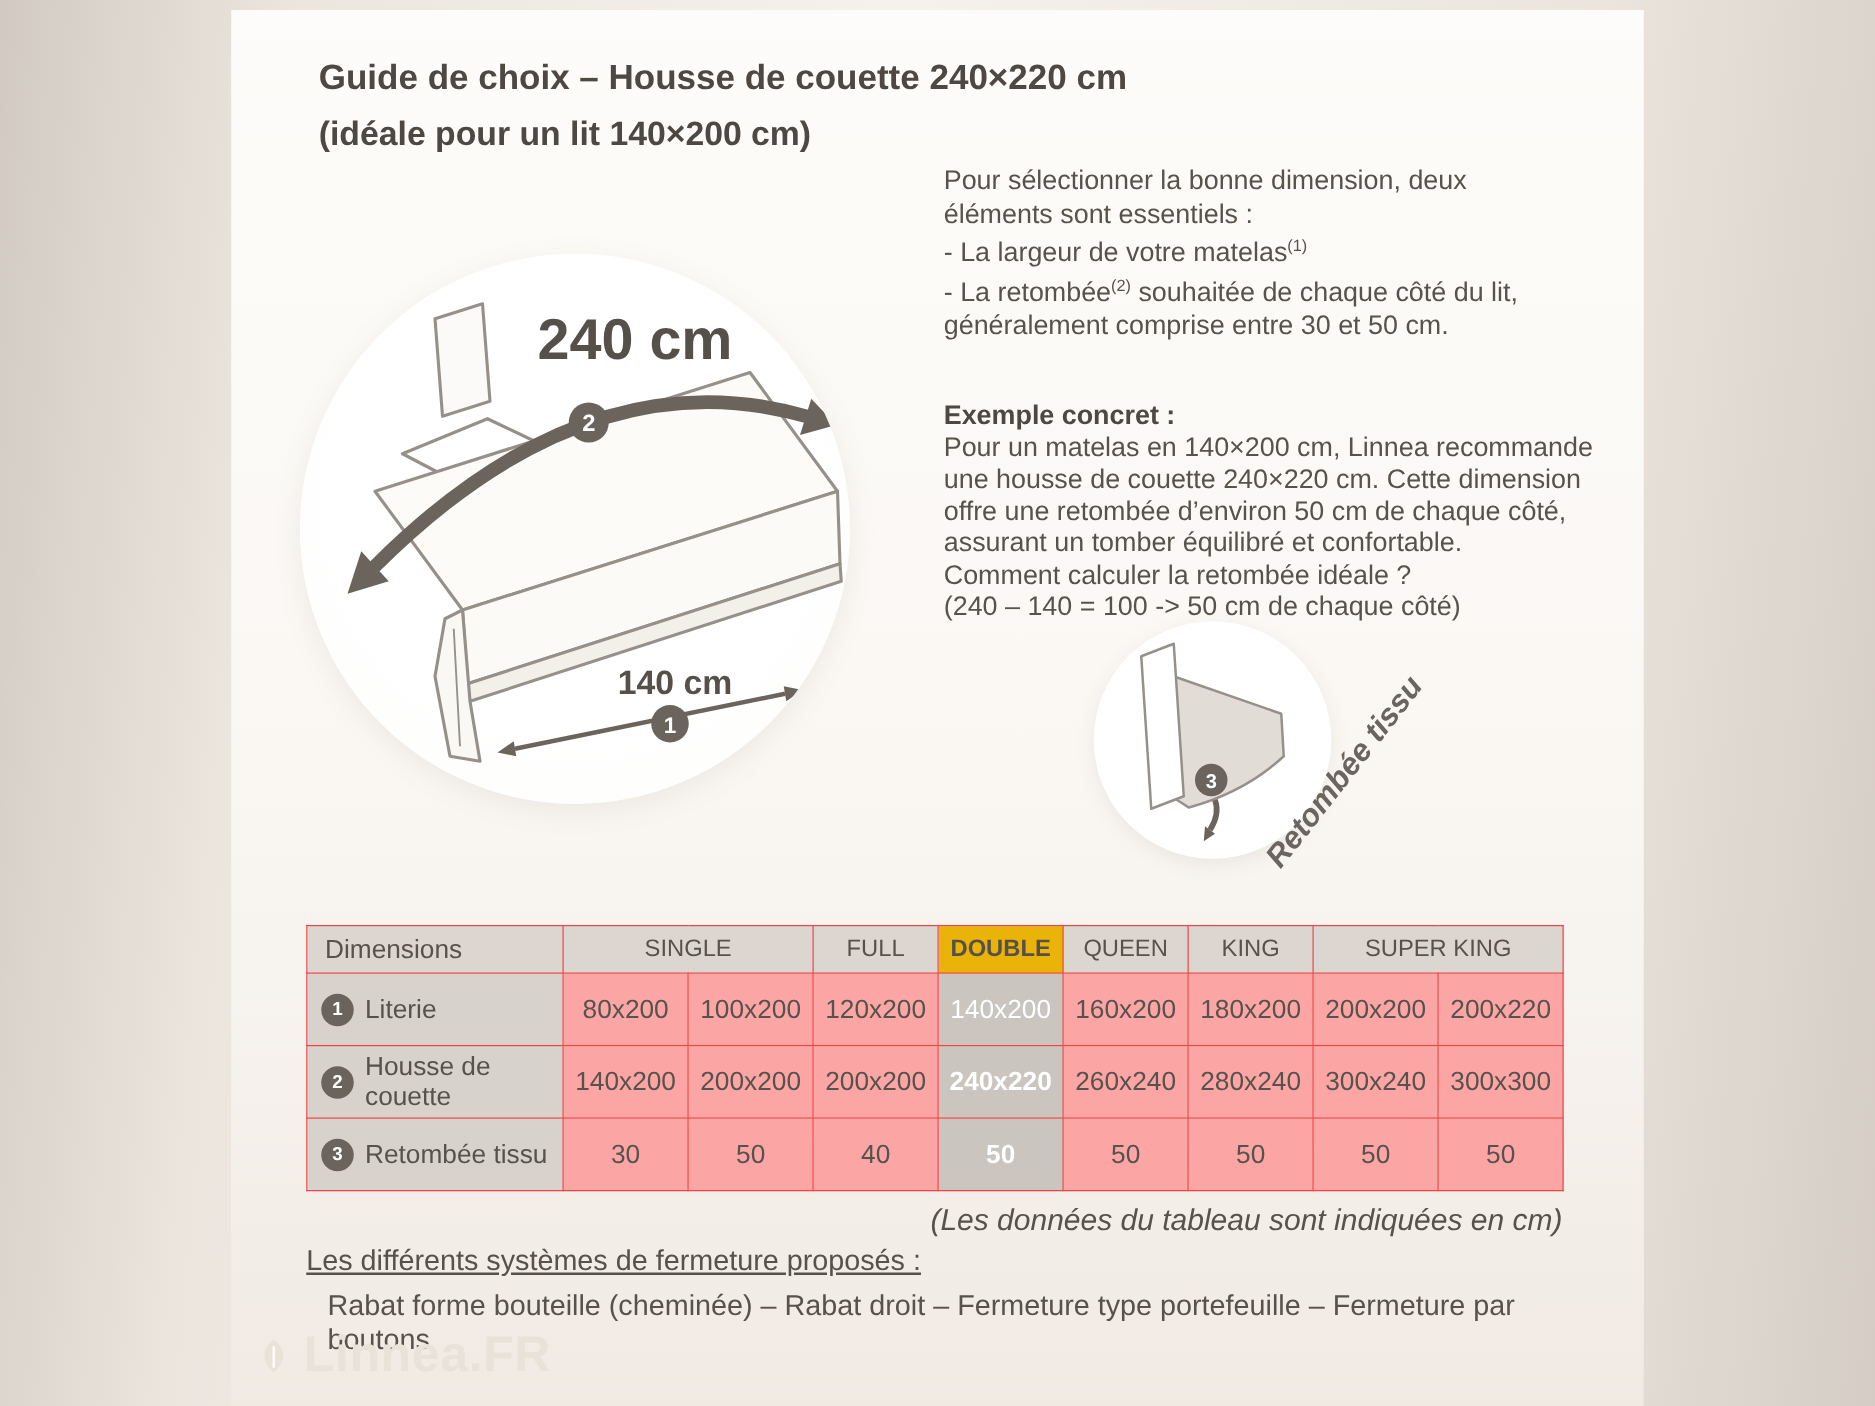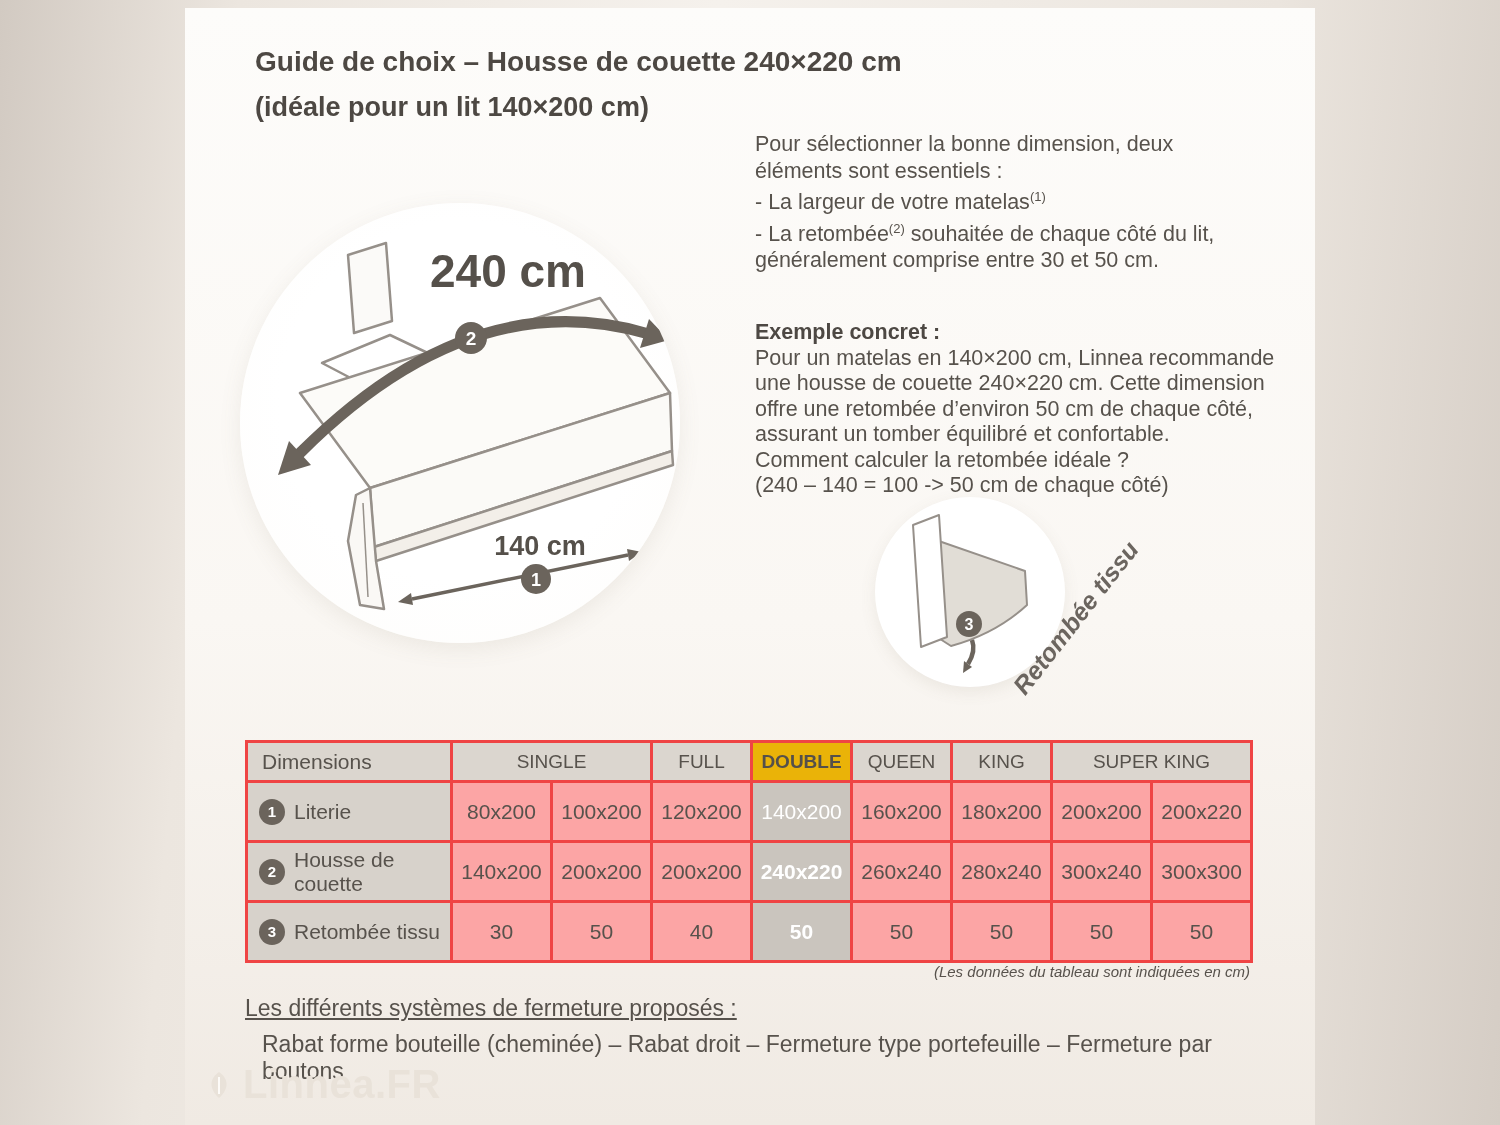--- a/index.html
+++ b/index.html
@@ -29,34 +29,34 @@
   .circle-big svg{clip-path:circle(220px at 220px 220px);}
   .circle-small{
     position:absolute;left:875px;top:497px;width:190px;height:190px;border-radius:50%;
     background:#ffffff;box-shadow:0 5px 16px rgba(120,108,92,0.10);
   }
   .drop-label{
     position:absolute;left:1030px;top:671px;transform:rotate(-52deg);transform-origin:0 100%;
     font-style:italic;font-weight:bold;font-size:25px;color:#6b655f;white-space:nowrap;
   }
   .size-table{position:absolute;left:245px;top:740px;border-collapse:collapse;table-layout:fixed;width:1005px;color:#57524c;}
-  .size-table th,.size-table td{border:3px solid #ef4444;text-align:center;padding:0;overflow:hidden;}
+  .size-table th,.size-table td{border:1px solid #ef4444;text-align:center;padding:0;overflow:hidden;}
   .size-table thead th{height:37px;background:#dbd6cf;font-size:19px;font-weight:normal;}
   .size-table thead th.th-dim{text-align:left;padding-left:14px;font-size:21px;}
   .size-table thead th.hl{background:#eab308;font-weight:bold;color:#55504a;}
   .size-table tbody td{height:57px;background:#fca5a5;font-size:21px;}
   .size-table tbody td.rowlabel{background:#d7d2cb;text-align:left;}
   .size-table tbody td.hl{background:#cac5be;color:#ffffff;}
   .size-table tbody td.hlb{font-weight:bold;}
   .rl{display:flex;align-items:center;padding-left:11px;}
   .badge{
     display:inline-flex;width:26px;height:26px;border-radius:50%;background:#6b645c;color:#fff;
     align-items:center;justify-content:center;font-size:15px;font-weight:bold;margin-right:9px;flex:none;
   }
-  .table-note{position:absolute;left:245px;top:963px;width:1005px;text-align:right;font-style:italic;font-size:15px;}
+  .table-note{position:absolute;left:245px;top:963px;width:1005px;text-align:right;font-style:italic;font-size:24px;}
   .closures-title{position:absolute;left:245px;top:995px;font-size:23px;text-decoration:underline;}
   .closures-list{position:absolute;left:262px;top:1031px;width:1030px;font-size:23px;}
   .watermark{
     position:absolute;left:204px;top:1062px;display:flex;align-items:center;gap:9px;
     font-size:40px;font-weight:bold;color:#e9e2d9;letter-spacing:0.5px;
   }
 </style>
 </head>
 <body>
 

